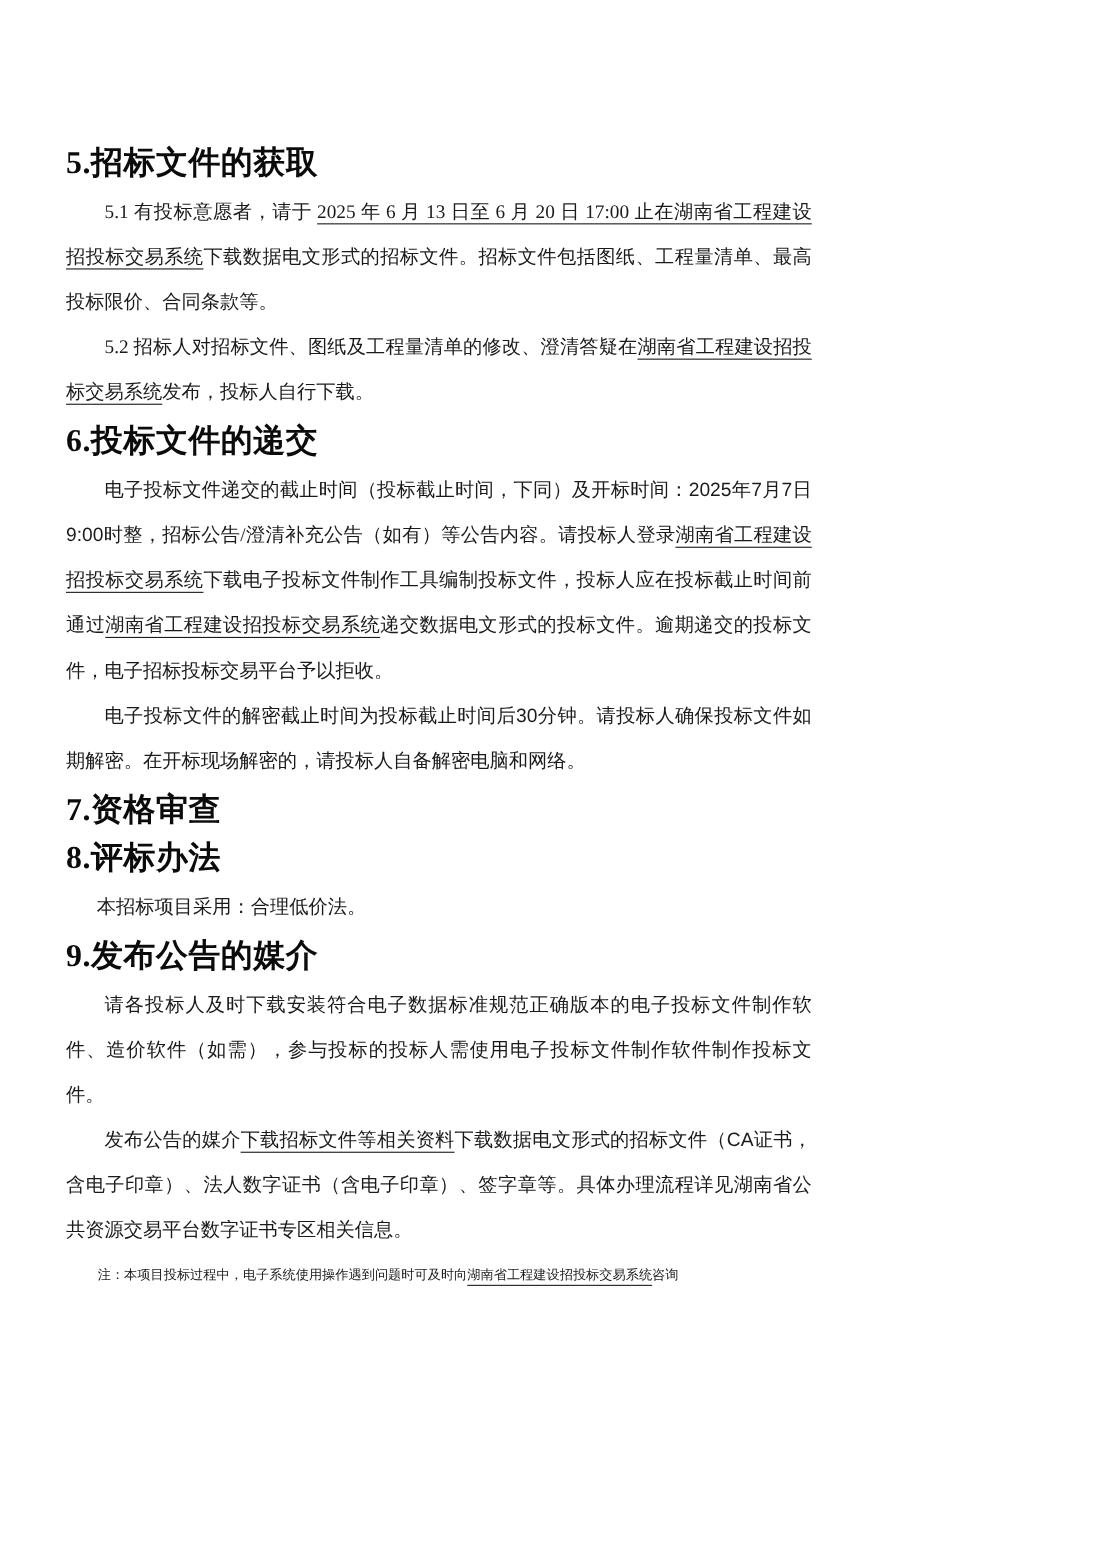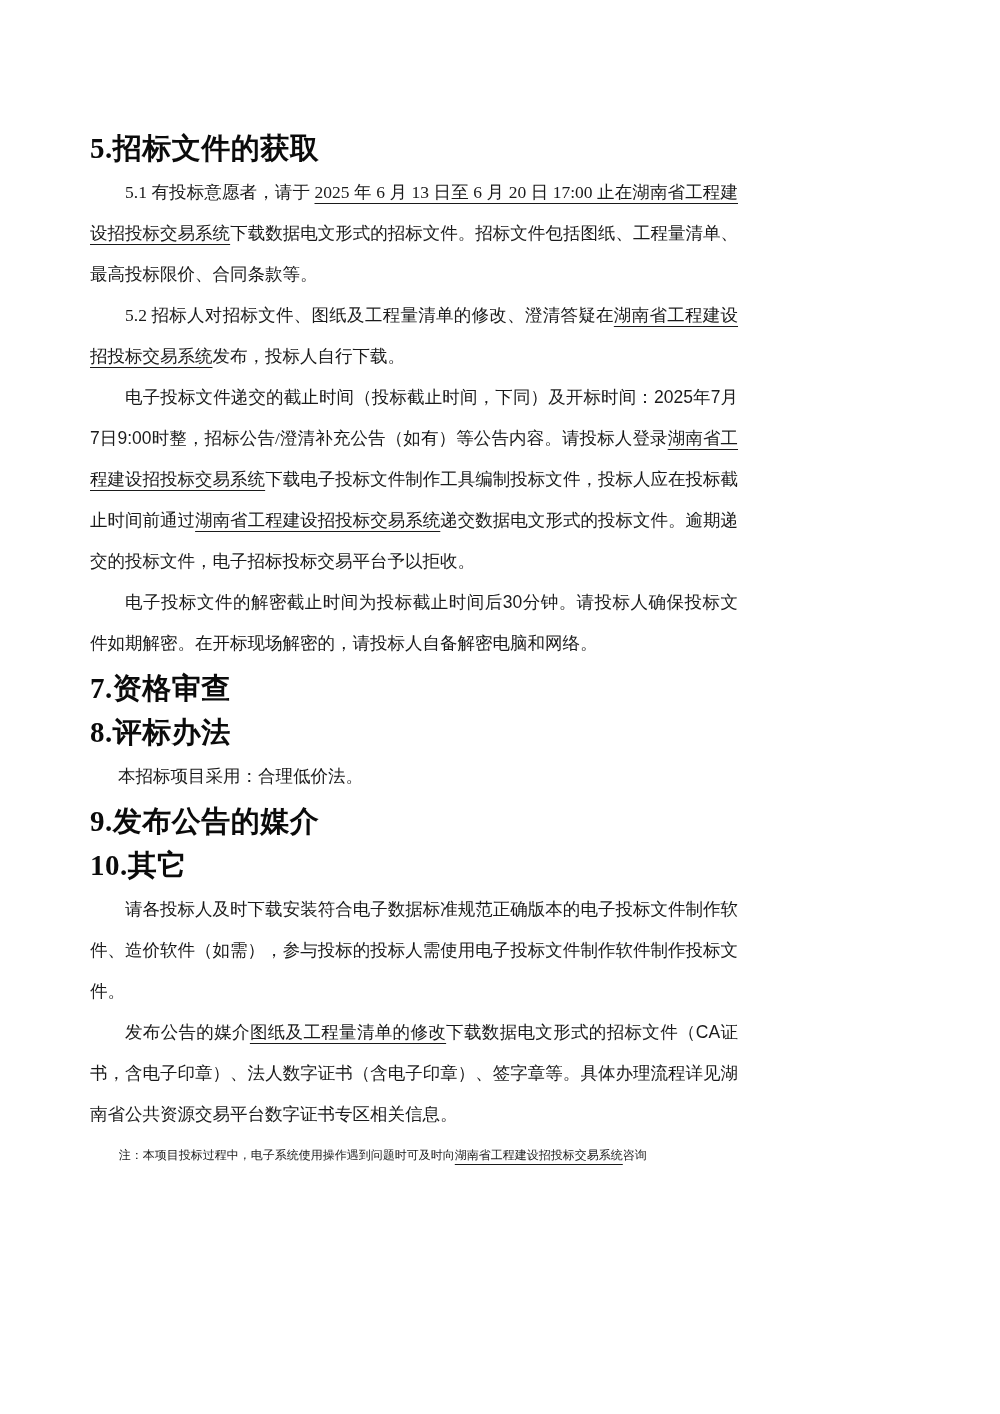--- a/index.html
+++ b/index.html
@@ -9,21 +9,21 @@
   }
   body {
     width: 1000px;
     height: 1414px;
     overflow: hidden;
   }
   .page {
     box-sizing: border-box;
     width: 828px;
     height: 1414px;
-    padding: 124px 90px 0 90px;
+    padding: 124px 90px 0 60px;
     background: #ffffff;
     color: #161616;
   }
   .sec-heading {
     margin: 4px 0;
     font-size: 29px;
     line-height: 40px;
     font-weight: bold;
     color: #0b0b0b;
     font-family: "Liberation Sans", "DejaVu Sans", sans-serif;
@@ -61,24 +61,24 @@
   }
 </style>
 </head>
 <body>
 
 <main class="page">
   <div id="doc-body">
       <h2 class="sec-heading"><span class="sec-num">5.</span><span class="sec-title">招标文件的获取</span></h2>
       <p class="para"><span>5.1 有投标意愿者，请于 </span><span class="u">2025 年 6 月 13 日至 6 月 20 日 17:00 止在湖南省工程建设招投标交易系统</span><span>下载数据电文形式的招标文件。招标文件包括图纸、工程量清单、最高投标限价、合同条款等。</span></p>
       <p class="para"><span>5.2 招标人对招标文件、图纸及工程量清单的修改、澄清答疑在</span><span class="u">湖南省工程建设招投标交易系统</span><span>发布，投标人自行下载。</span></p>
+      <h2 class="sec-heading"><span class="sec-num">6.</span><span class="sec-title">投标文件的递交</span></h2>
       <p class="para"><span>电子投标文件递交的截止时间（投标截止时间，下同）及开标时间：</span><span class="sans">2025年7月7日9:00</span><span>时整，招标公告/澄清补充公告（如有）等公告内容。请投标人登录</span><span class="u">湖南省工程建设招投标交易系统</span><span>下载电子投标文件制作工具编制投标文件，投标人应在投标截止时间前通过</span><span class="u">湖南省工程建设招投标交易系统</span><span>递交数据电文形式的投标文件。逾期递交的投标文件，电子招标投标交易平台予以拒收。</span></p>
       <p class="para"><span>电子投标文件的解密截止时间为投标截止时间后</span><span class="sans">30</span><span>分钟。请投标人确保投标文件如期解密。在开标现场解密的，请投标人自备解密电脑和网络。</span></p>
       <h2 class="sec-heading"><span class="sec-num">7.</span><span class="sec-title">资格审查</span></h2>
       <h2 class="sec-heading"><span class="sec-num">8.</span><span class="sec-title">评标办法</span></h2>
       <p class="para indent-sm"><span>本招标项目采用：合理低价法。</span></p>
       <h2 class="sec-heading"><span class="sec-num">9.</span><span class="sec-title">发布公告的媒介</span></h2>
-      <h2 class="sec-heading"><span class="sec-num">10.</span><span class="sec-title">其它</span></h2>
       <p class="para"><span>请各投标人及时下载安装符合电子数据标准规范正确版本的电子投标文件制作软件、造价软件（如需），参与投标的投标人需使用电子投标文件制作软件制作投标文件。</span></p>
-      <p class="para"><span>发布公告的媒介</span><span class="u">图纸及工程量清单的修改</span><span>下载数据电文形式的招标文件（</span><span class="sans">CA</span><span>证书，含电子印章）、法人数字证书（含电子印章）、签字章等。具体办理流程详见湖南省公共资源交易平台数字证书专区相关信息。</span></p>
+      <p class="para"><span>发布公告的媒介</span><span class="u">下载招标文件等相关资料</span><span>下载数据电文形式的招标文件（</span><span class="sans">CA</span><span>证书，含电子印章）、法人数字证书（含电子印章）、签字章等。具体办理流程详见湖南省公共资源交易平台数字证书专区相关信息。</span></p>
       <p class="para note"><span>注：本项目投标过程中，电子系统使用操作遇到问题时可及时向</span><span class="u">湖南省工程建设招投标交易系统</span><span>咨询</span></p>
     </div>
 </main>
 
 </body></html>

